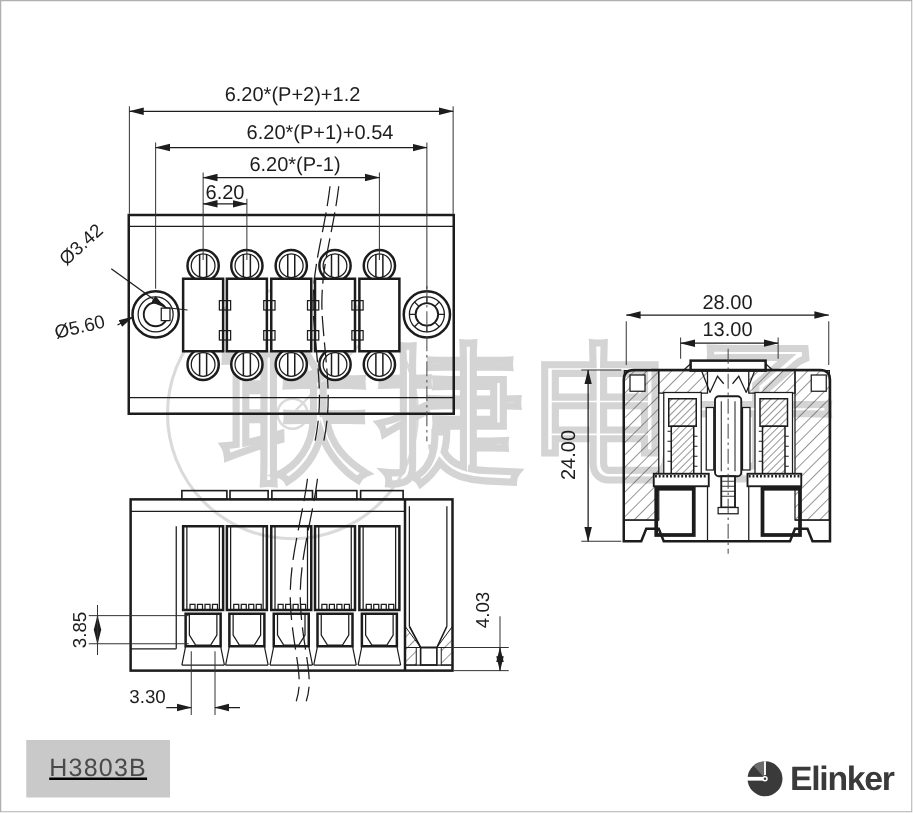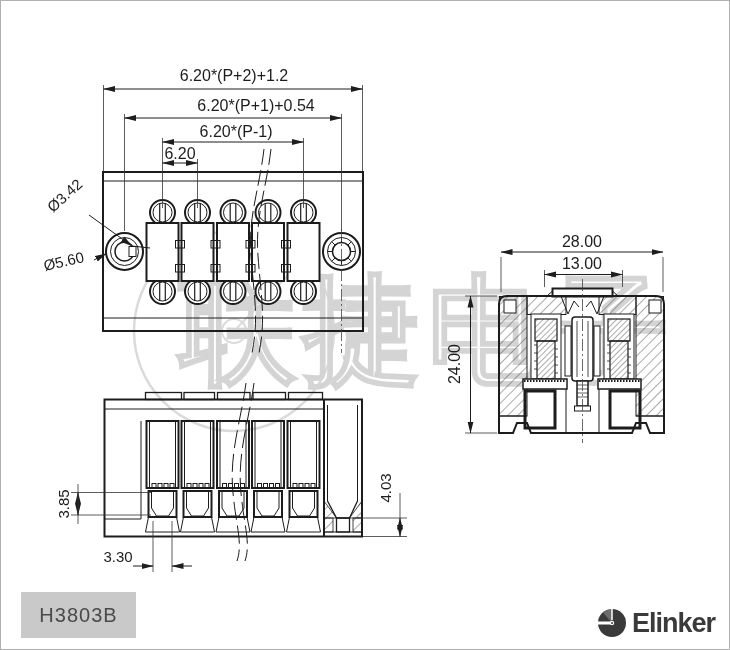--- a/index.html
+++ b/index.html
@@ -3,21 +3,21 @@
 <meta charset="utf-8">
 <style>
   html,body{margin:0;padding:0;background:#fff;}
   #stage{position:relative;width:730px;height:650px;background:#fff;
          box-sizing:border-box;border:1px solid #b0b0b0;overflow:hidden;
          font-family:"Liberation Sans",sans-serif;}
   #draw{position:absolute;left:0;top:0;}
   .dimtxt{font-family:"Liberation Sans",sans-serif;font-size:16px;fill:#1d1d1d;}
   .dimtxt-sm{font-family:"Liberation Sans",sans-serif;font-size:15px;fill:#1d1d1d;}
   #pnbox{position:absolute;left:20px;top:591px;width:115px;height:46px;
-         background:#c9c9c9;display:flex;align-items:center;justify-content:center;}
+         background:#c9c9c9;display:flex;align-items:center;justify-content:center;text-decoration:underline;}
   #pnbox span{color:#4a4a4a;font-size:20px;letter-spacing:1px;}
   #brand{position:absolute;right:14px;top:606px;display:flex;align-items:center;gap:4px;}
   #brand .word{color:#3a3a3a;font-size:27px;font-weight:800;letter-spacing:-1px;}
 </style>
 </head>
 <body>
 
 <div id="stage">
 <svg id="draw" width="730" height="650" viewBox="0 0 730 650">
   <defs>

